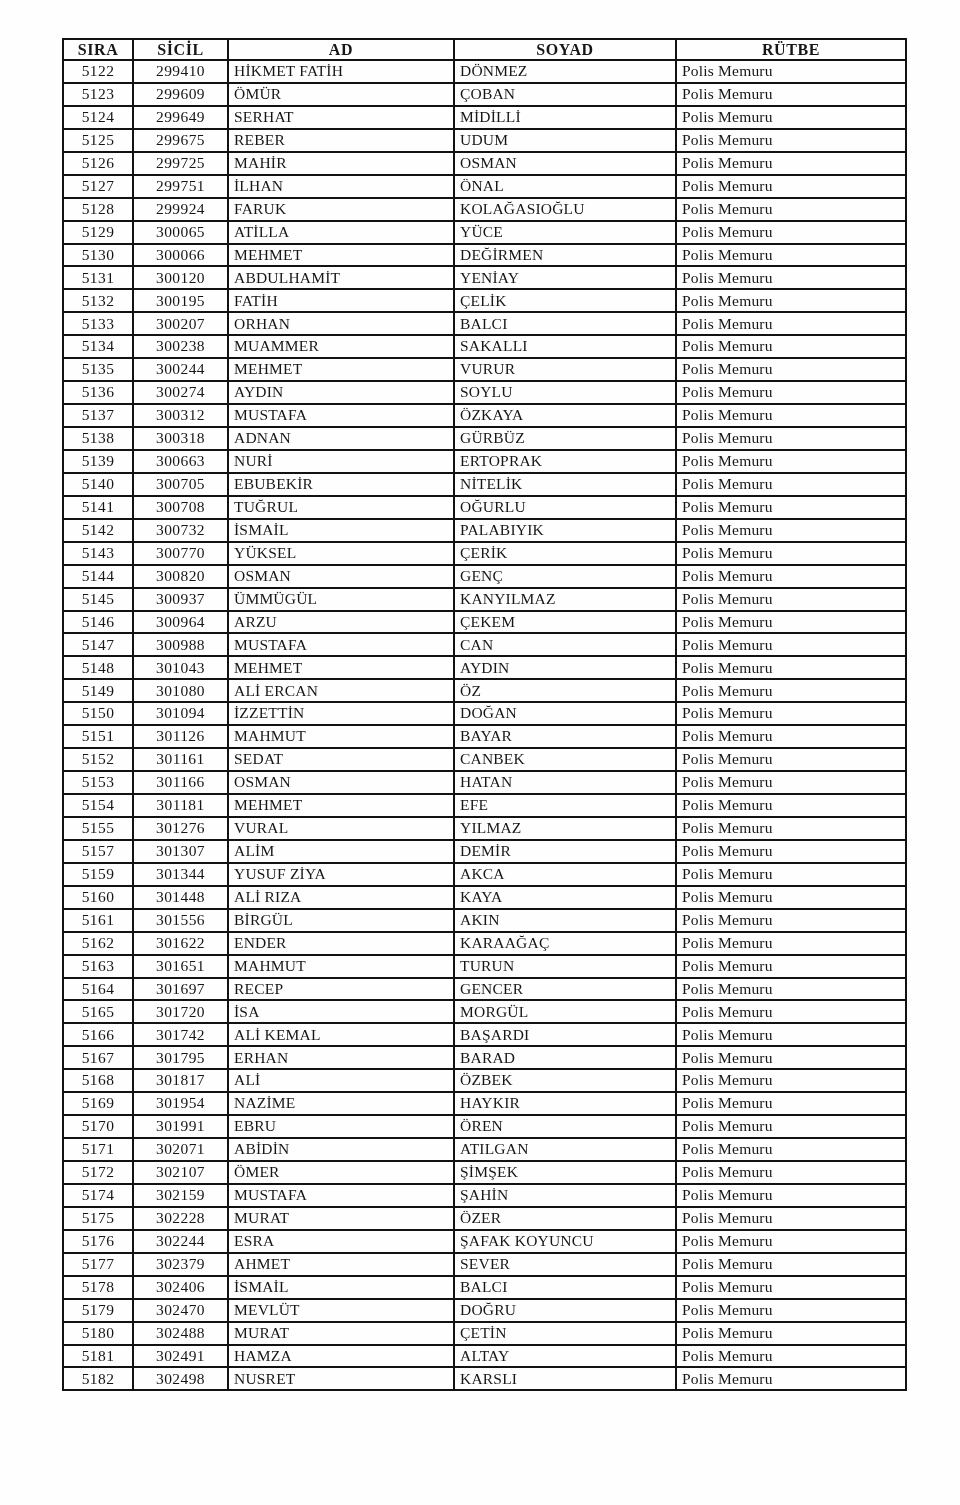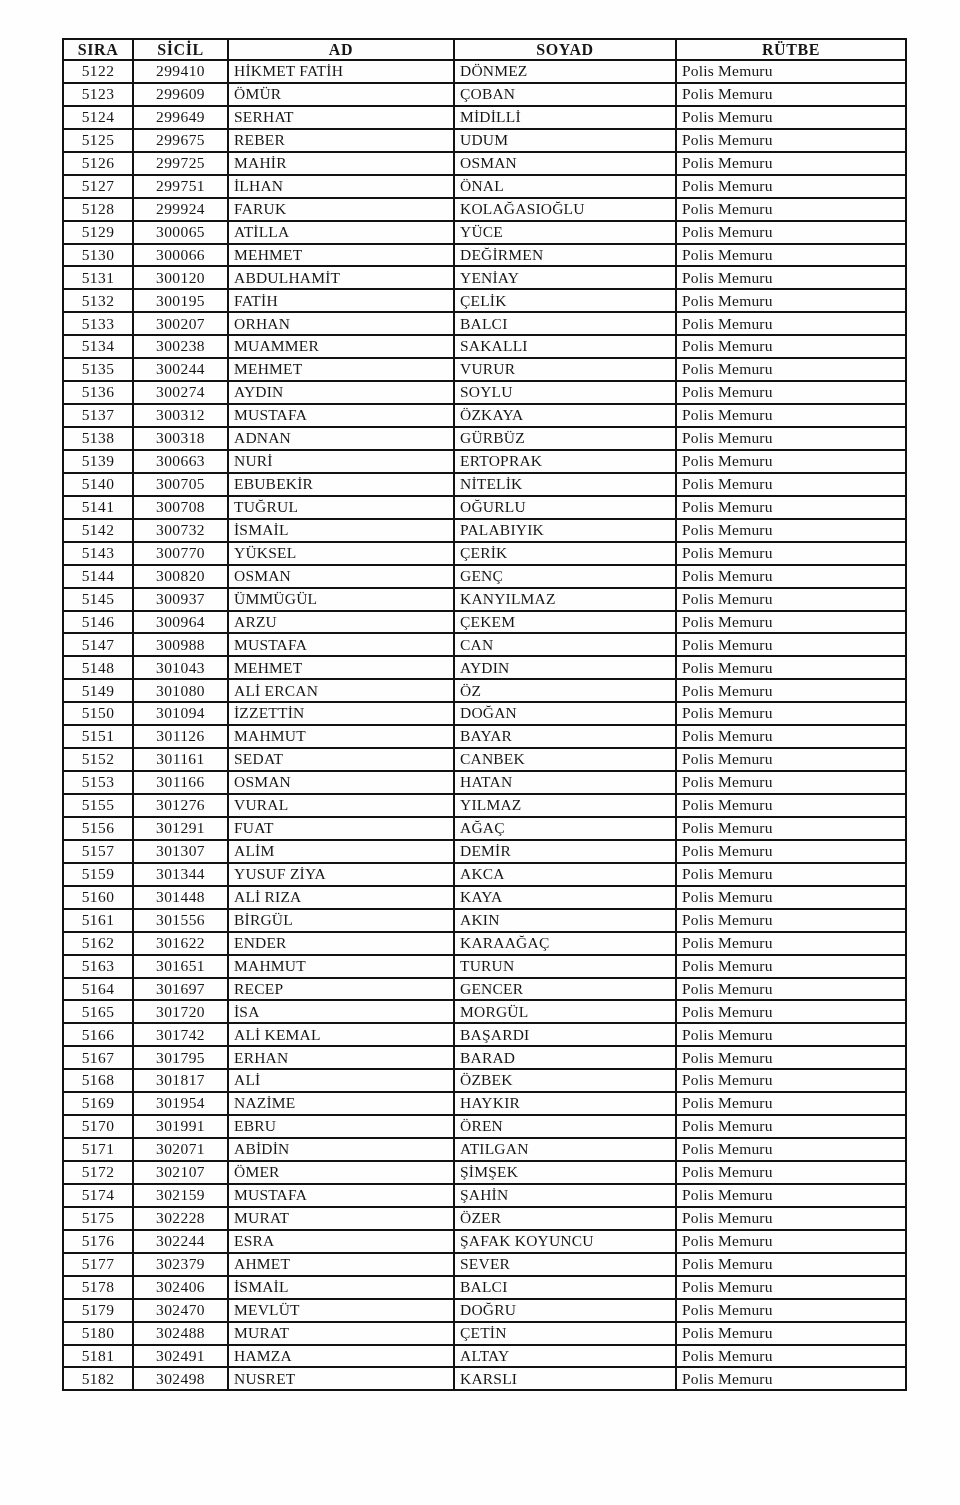--- a/index.html
+++ b/index.html
@@ -303,31 +303,31 @@
           <td class="col4">Polis Memuru</td>
         </tr>
         <tr>
           <td class="col0">5153</td>
           <td class="col1">301166</td>
           <td class="col2">OSMAN</td>
           <td class="col3">HATAN</td>
           <td class="col4">Polis Memuru</td>
         </tr>
         <tr>
+          <td class="col0">5154</td>
+          <td class="col1">301181</td>
+          <td class="col2">MEHMET</td>
+          <td class="col3">EFE</td>
+          <td class="col4">Polis Memuru</td>
+        </tr>
+        <tr>
           <td class="col0">5155</td>
           <td class="col1">301276</td>
           <td class="col2">VURAL</td>
           <td class="col3">YILMAZ</td>
-          <td class="col4">Polis Memuru</td>
-        </tr>
-        <tr>
-          <td class="col0">5156</td>
-          <td class="col1">301291</td>
-          <td class="col2">FUAT</td>
-          <td class="col3">AĞAÇ</td>
           <td class="col4">Polis Memuru</td>
         </tr>
         <tr>
           <td class="col0">5157</td>
           <td class="col1">301307</td>
           <td class="col2">ALİM</td>
           <td class="col3">DEMİR</td>
           <td class="col4">Polis Memuru</td>
         </tr>
         <tr>

